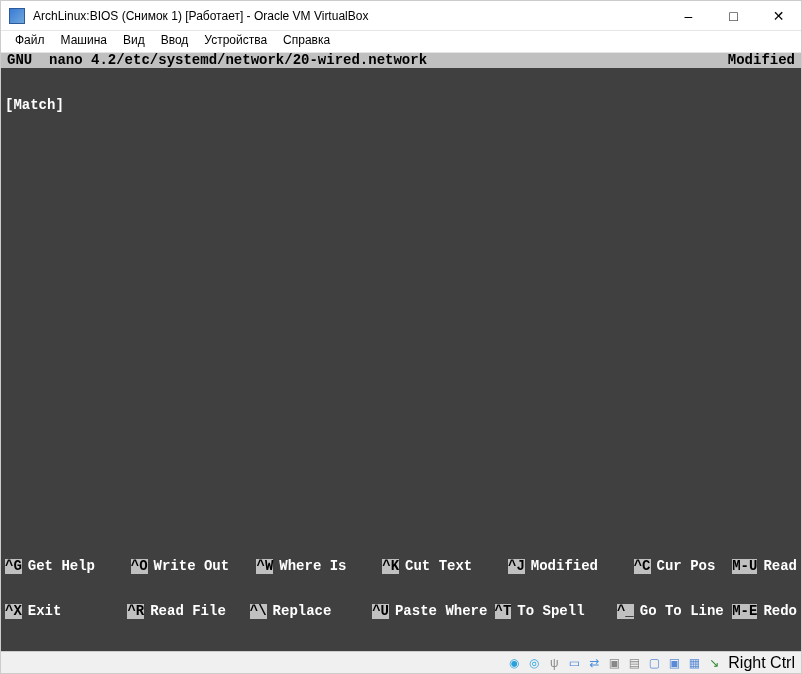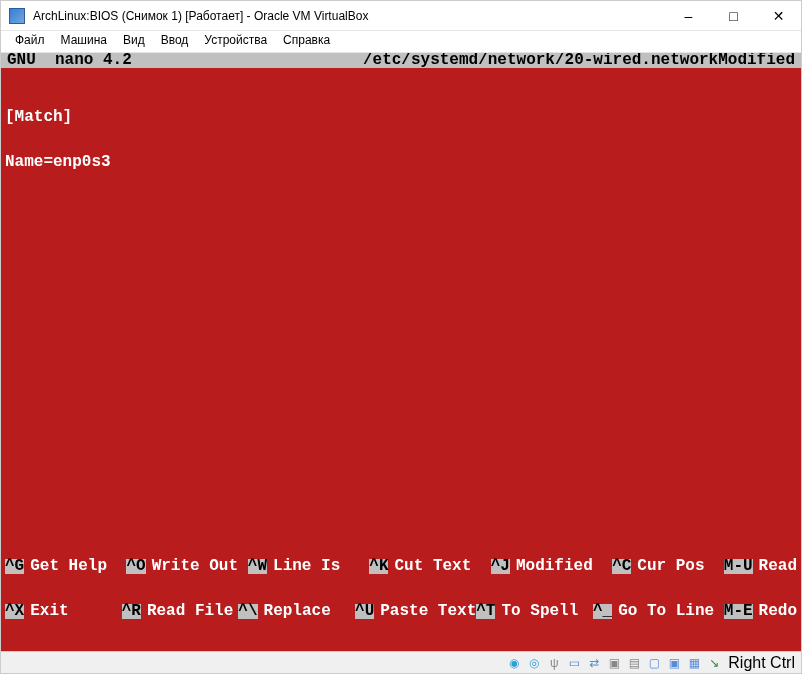--- a/index.html
+++ b/index.html
@@ -50,45 +50,44 @@
     border-bottom: 1px solid #e5e5e5;
   }
   .menubar .menu-item {
     padding: 2px 8px;
     font-size: 12px;
     color: #000;
   }
   
   .terminal {
     flex: 1;
-    background: #b91c1c;
+    background: #404040;
     color: #c0c0c0;
     font-family: "Courier New", monospace;
-    font-size: 16px;
+    font-size: 14px;
     line-height: 15px;
     white-space: pre;
     display: flex;
     flex-direction: column;
     overflow: hidden;
   }
   .nano-header {
     background: #c0c0c0;
     color: #000;
     display: flex;
     padding: 0 6px;
     font-weight: bold;
   }
   .nano-header .h-left { flex: 0 0 auto; }
-  .nano-header .h-center { flex: 1; text-align: right; }
+  .nano-header .h-center { flex: 1; text-align: left; }
   .nano-header .h-right { flex: 0 0 auto; text-align: center; }
   .nano-body {
     flex: 1;
     padding: 0 4px;
     color: #fff;
-    margin-top: 12px;
   }
   .nano-body .line { font-weight: bold; }
   .nano-footer {
     padding: 0 4px 2px 4px;
   }
   .shortcut-row {
     display: grid;
     grid-template-columns: repeat(6, 1fr);
     gap: 0;
   }
@@ -151,36 +150,35 @@
 </div>
 
 <div class="terminal">
   <div class="nano-header">
     <span class="h-left">GNU  nano 4.2</span>
     <span class="h-center">/etc/systemd/network/20-wired.network</span>
     <span class="h-right">Modified</span>
   </div>
   <div class="nano-body">
     <div class="line">[Match]</div>
-    <div class="line">Name=enp0s3</div>
   </div>
   <div class="nano-footer">
     <div class="shortcut-row">
       <span class="sc"><span class="keycap1">^G</span><span class="label">Get Help</span></span>
       <span class="sc"><span class="keycap1">^O</span><span class="label">Write Out</span></span>
-      <span class="sc"><span class="keycap1">^W</span><span class="label">Line Is</span></span>
+      <span class="sc"><span class="keycap1">^W</span><span class="label">Where Is</span></span>
       <span class="sc"><span class="keycap1">^K</span><span class="label">Cut Text</span></span>
       <span class="sc"><span class="keycap1">^J</span><span class="label">Modified</span></span>
       <span class="sc"><span class="keycap1">^C</span><span class="label">Cur Pos</span>&nbsp;&nbsp;<span class="keycap2">M-U</span><span class="label">Read</span></span>
     </div>
     <div class="shortcut-row">
       <span class="sc"><span class="keycap1">^X</span><span class="label">Exit</span></span>
       <span class="sc"><span class="keycap1">^R</span><span class="label">Read File</span></span>
       <span class="sc"><span class="keycap1">^\</span><span class="label">Replace</span></span>
-      <span class="sc"><span class="keycap1">^U</span><span class="label">Paste Text</span></span>
+      <span class="sc"><span class="keycap1">^U</span><span class="label">Paste Where</span></span>
       <span class="sc"><span class="keycap1">^T</span><span class="label">To Spell</span></span>
       <span class="sc"><span class="keycap1">^_</span><span class="label">Go To Line</span>&nbsp;<span class="keycap2">M-E</span><span class="label">Redo</span></span>
     </div>
   </div>
 </div>
 
 <div class="statusbar">
   <span class="status-icon" style="color:#29a0dc">◉</span>
   <span class="status-icon" style="color:#29a0dc">◎</span>
   <span class="status-icon" style="color:#888">ψ</span>

